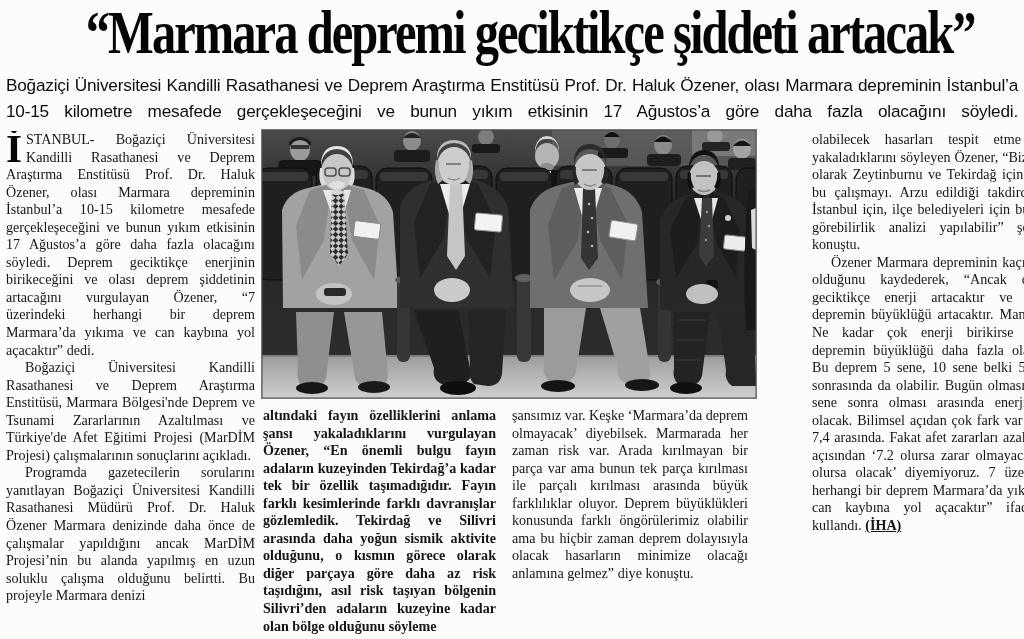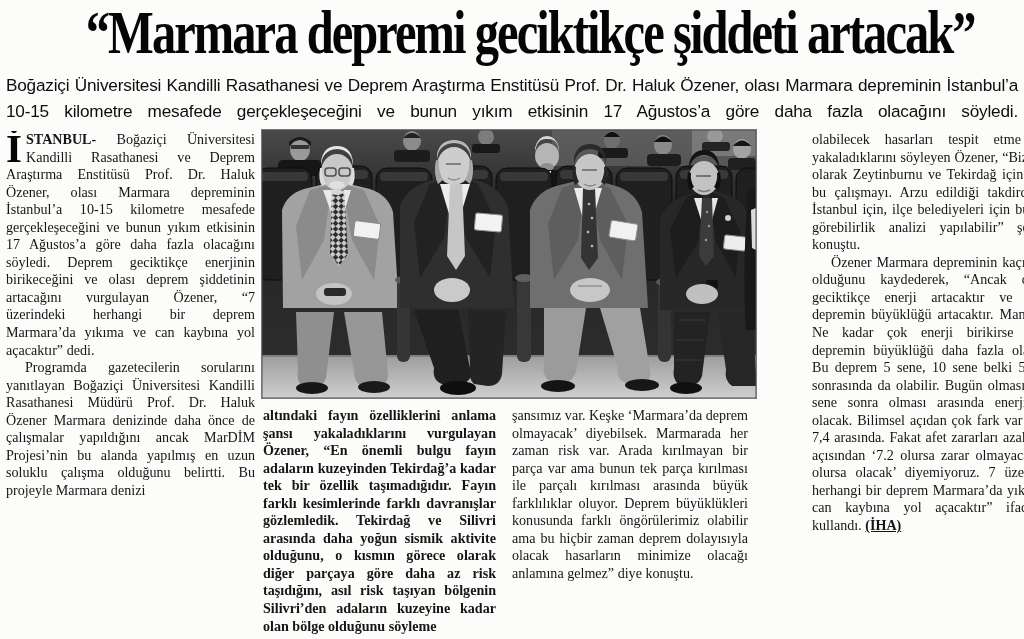--- a/index.html
+++ b/index.html
@@ -36,21 +36,21 @@
   .col p { margin:0; padding:0; }
   .col p.indent { text-indent:19px; }
   #col1 { left:6px;   top:131px; width:249px; height:508px; }
   #col2 { left:263px; top:407px; width:233px; height:232px;font-weight:bold; }
   #col3 { left:512px; top:407px; width:236px; height:232px; }
   #col4 { left:812px; top:131px; width:252px; height:508px; }
   .dropcap {
     float:left; font-weight:bold; font-size:41px; line-height:33px;
     padding:1px 4px 0 0; color:#050505;
   }
-  .dateline { font-weight:bold; }
+  .dateline { font-weight:normal; }
   .crosshead {
     font-weight:bold; text-align:center; text-align-last:center;
     text-indent:0 !important;
   }
   .agency { font-weight:bold;text-decoration:underline; }
   
   .photo {
     position:absolute; left:262px; top:130px; width:494px; height:268px;
     background:#222; outline:1px solid #777;
   }
@@ -62,20 +62,21 @@
 <div class="page">
 
   <div class="headline">
     <span class="hl-inner">“Marmara depremi geciktikçe şiddeti artacak”</span>
   </div>
 
   <div class="subheadline">Boğaziçi Üniversitesi Kandilli Rasathanesi ve Deprem Araştırma Enstitüsü Prof. Dr. Haluk Özener, olası Marmara depreminin İstanbul’a 10-15 kilometre mesafede gerçekleşeceğini ve bunun yıkım etkisinin 17 Ağustos’a göre daha fazla olacağını söyledi.</div>
 
   <div class="col" id="col1">
     <p><span class="dropcap">İ</span><span class="dateline">STANBUL-</span> <span>Boğaziçi Üniversitesi Kandilli Rasathanesi ve Deprem Araştırma Enstitüsü Prof. Dr. Haluk Özener, olası Marmara depreminin İstanbul’a 10-15 kilometre mesafede gerçekleşeceğini ve bunun yıkım etkisinin 17 Ağustos’a göre daha fazla olacağını söyledi. Deprem geciktikçe enerjinin birikeceğini ve olası deprem şiddetinin artacağını vurgulayan Özener, “7 üzerindeki herhangi bir deprem Marmara’da yıkıma ve can kaybına yol açacaktır” dedi.</span></p>
+    <p class="indent">Boğaziçi Üniversitesi Kandilli Rasathanesi ve Deprem Araştırma Enstitüsü, Marmara Bölgesi'nde Deprem ve Tsunami Zararlarının Azaltılması ve Türkiye'de Afet Eğitimi Projesi (MarDİM Projesi) çalışmalarının sonuçlarını açıkladı.</p>
     <p class="indent">Programda gazetecilerin sorularını yanıtlayan Boğaziçi Üniversitesi Kandilli Rasathanesi Müdürü Prof. Dr. Haluk Özener Marmara denizinde daha önce de çalışmalar yapıldığını ancak MarDİM Projesi’nin bu alanda yapılmış en uzun soluklu çalışma olduğunu belirtti.  Bu projeyle Marmara denizi</p>
   </div>
 
   <div class="photo">
     <svg viewBox="0 0 494 268" xmlns="http://www.w3.org/2000/svg">
       <defs>
         <linearGradient id="bgGrad" x1="0" y1="0" x2="0" y2="1">
           <stop offset="0" stop-color="#4a4a4a"></stop>
           <stop offset="0.35" stop-color="#252525"></stop>
           <stop offset="1" stop-color="#2c2c2c"></stop>

